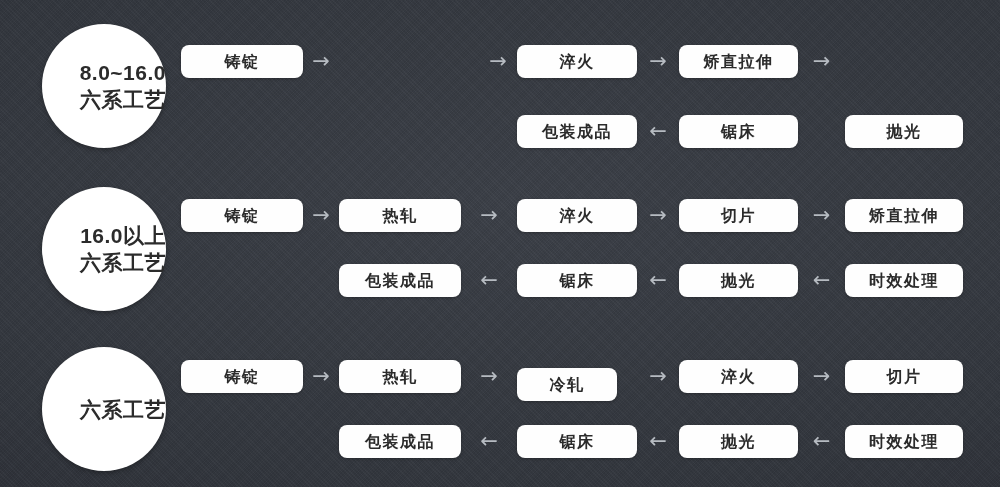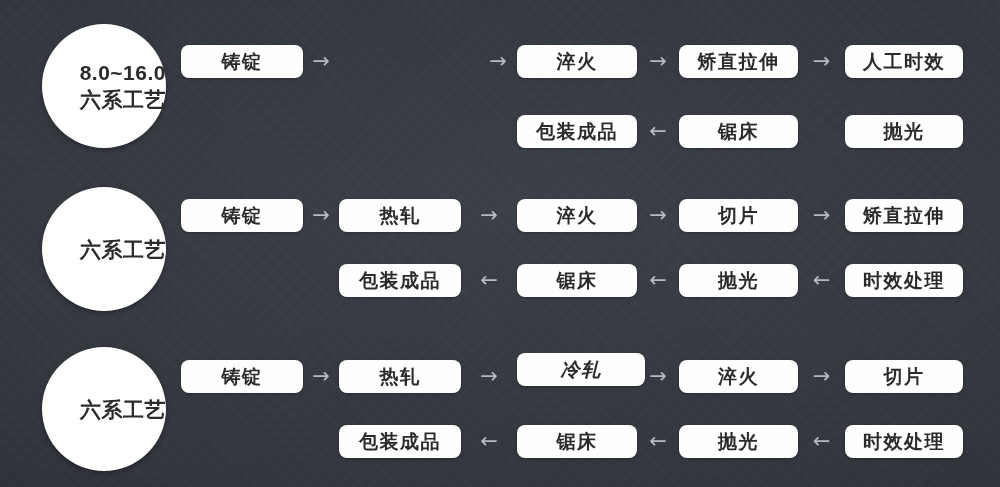--- a/index.html
+++ b/index.html
@@ -31,21 +31,21 @@
     text-align: center;
   }
   .cline { display: block; white-space: nowrap; }
   .box {
     position: absolute;
     height: 33px;
     background: #fefefe;
     border-radius: 8px;
     color: #2b2b2b;
     font-weight: bold;
-    font-size: 19px;
+    font-size: 16px;
     line-height: 33px;
     text-align: center;
     letter-spacing: 1.5px;
     box-shadow: 0 1px 3px rgba(0,0,0,0.28);
     white-space: nowrap;
   }
   .arrow {
     position: absolute;
     transform: translate(-50%, -54%);
     color: #b6bbc1;
@@ -64,26 +64,26 @@
       <div class="cline">8.0~16.0</div>
       <div class="cline">六系工艺</div>
     </div>
     <div class="box" style="left: 181px; top: 45px; width: 122px;">铸锭</div>
     <div class="arrow" style="left: 321px; top: 61.5px;">→</div>
     <div class="arrow" style="left: 498px; top: 61.5px;">→</div>
     <div class="box" style="left: 517px; top: 45px; width: 120px;">淬火</div>
     <div class="arrow" style="left: 658px; top: 61.5px;">→</div>
     <div class="box" style="left: 679px; top: 45px; width: 119px;">矫直拉伸</div>
     <div class="arrow" style="left: 821.5px; top: 61.5px;">→</div>
-    <div class="box" style="left: 845px; top: 45px; width: 118px;">人工时效</div>
     <div class="box" style="left: 517px; top: 115px; width: 120px;">包装成品</div>
     <div class="arrow" style="left: 658px; top: 131.5px;">←</div>
     <div class="box" style="left: 679px; top: 115px; width: 119px;">锯床</div>
     <div class="box" style="left: 845px; top: 115px; width: 118px;">抛光</div>
     <div class="circle" style="left: 42px; top: 187px; height: 124px; width: 124px;">
+      <div class="cline">16.0以上</div>
       <div class="cline">六系工艺</div>
     </div>
     <div class="box" style="left: 181px; top: 199px; width: 122px;">铸锭</div>
     <div class="arrow" style="left: 321px; top: 215.5px;">→</div>
     <div class="box" style="left: 339px; top: 199px; width: 122px;">热轧</div>
     <div class="arrow" style="left: 489px; top: 215.5px;">→</div>
     <div class="box" style="left: 517px; top: 199px; width: 120px;">淬火</div>
     <div class="arrow" style="left: 658px; top: 215.5px;">→</div>
     <div class="box" style="left: 679px; top: 199px; width: 119px;">切片</div>
     <div class="arrow" style="left: 821.5px; top: 215.5px;">→</div>
@@ -95,21 +95,21 @@
     <div class="box" style="left: 679px; top: 264px; width: 119px;">抛光</div>
     <div class="arrow" style="left: 821.5px; top: 280.5px;">←</div>
     <div class="box" style="left: 845px; top: 264px; width: 118px;">时效处理</div>
     <div class="circle" style="left: 42px; top: 347px; height: 124px; width: 124px;">
       <div class="cline">六系工艺</div>
     </div>
     <div class="box" style="left: 181px; top: 360px; width: 122px;">铸锭</div>
     <div class="arrow" style="left: 321px; top: 376.5px;">→</div>
     <div class="box" style="left: 339px; top: 360px; width: 122px;">热轧</div>
     <div class="arrow" style="left: 489px; top: 376.5px;">→</div>
-    <div class="box" style="left: 517px; top: 353px; width: 128px; font-style: italic;">冷轧</div>
+    <div class="box" style="left: 517px; top: 368px; width: 100px;">冷轧</div>
     <div class="arrow" style="left: 658px; top: 376.5px;">→</div>
     <div class="box" style="left: 679px; top: 360px; width: 119px;">淬火</div>
     <div class="arrow" style="left: 821.5px; top: 376.5px;">→</div>
     <div class="box" style="left: 845px; top: 360px; width: 118px;">切片</div>
     <div class="box" style="left: 339px; top: 425px; width: 122px;">包装成品</div>
     <div class="arrow" style="left: 489px; top: 441.5px;">←</div>
     <div class="box" style="left: 517px; top: 425px; width: 120px;">锯床</div>
     <div class="arrow" style="left: 658px; top: 441.5px;">←</div>
     <div class="box" style="left: 679px; top: 425px; width: 119px;">抛光</div>
     <div class="arrow" style="left: 821.5px; top: 441.5px;">←</div>

